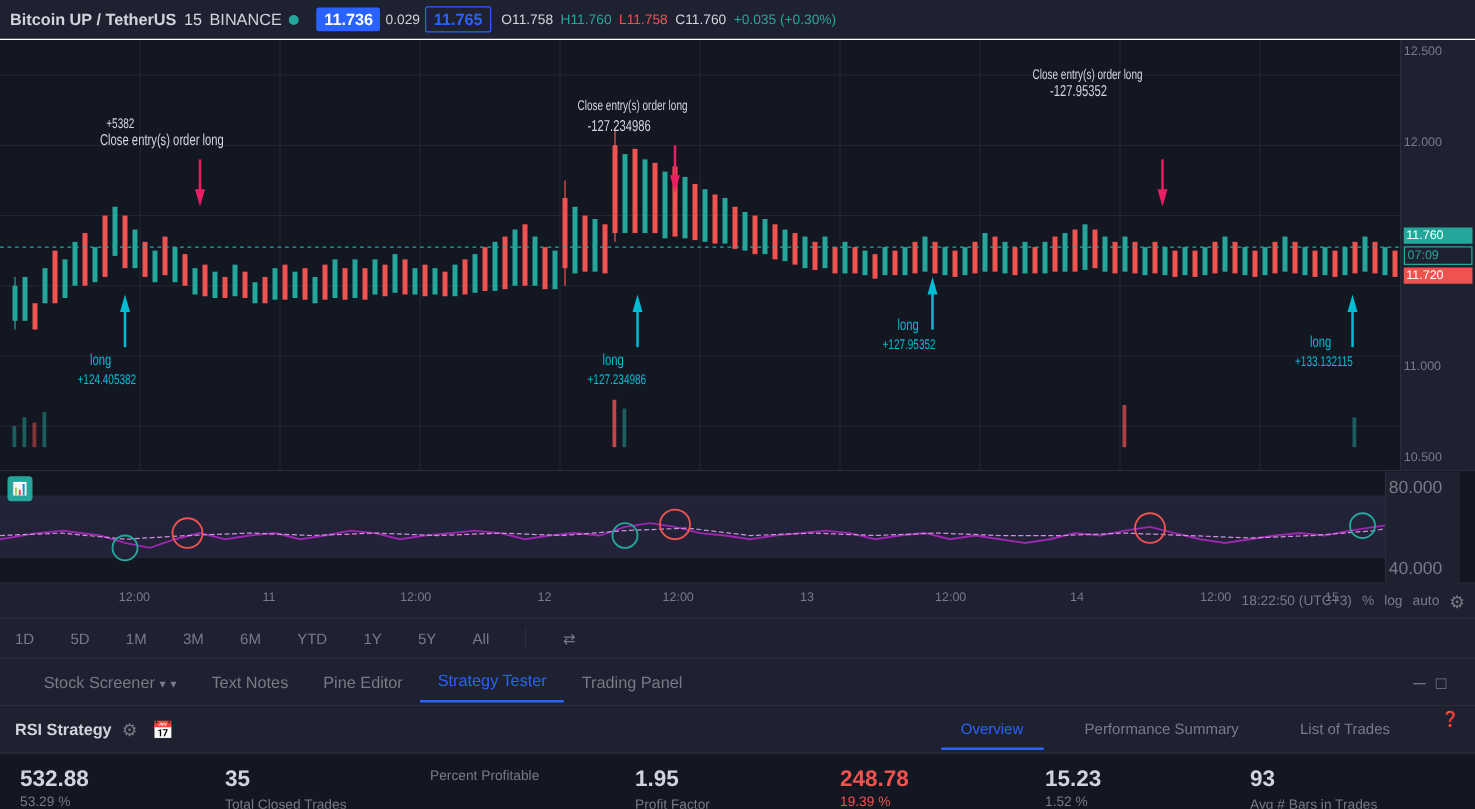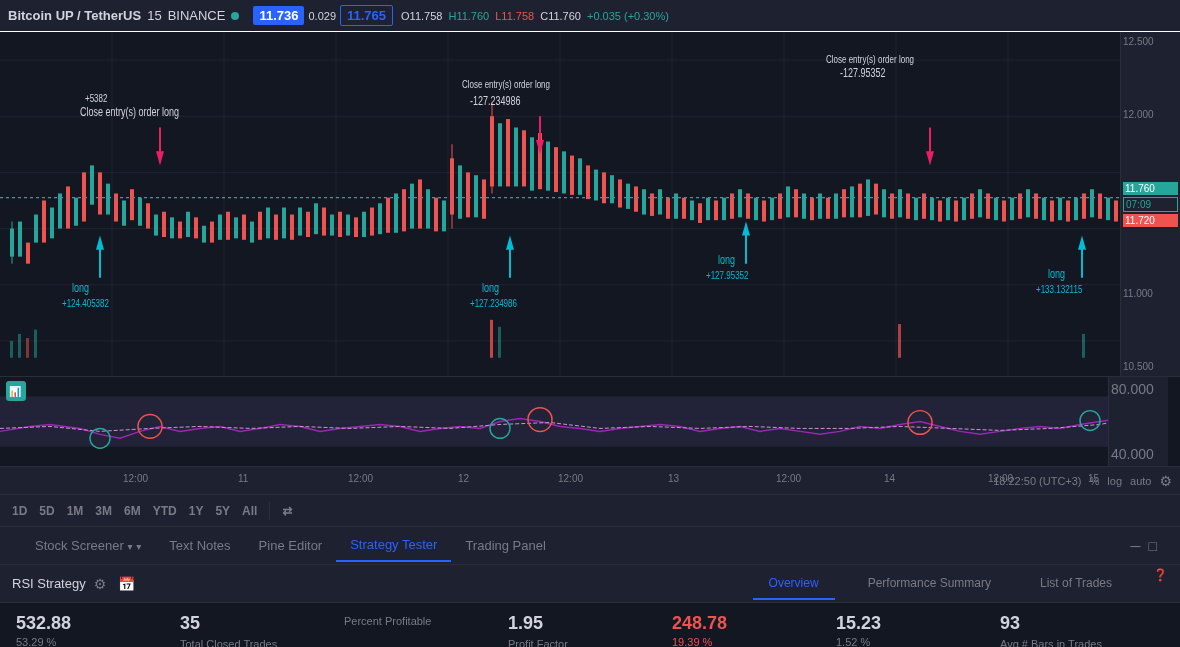--- a/index.html
+++ b/index.html
@@ -28,36 +28,36 @@
     
     .chart-container { position: relative; background: #131722; height: 345px; border-bottom: 1px solid #2a2e39; overflow: hidden; }
     .price-scale { position: absolute; right: 0; top: 0; width: 60px; height: 100%; background: #1e2130; border-left: 1px solid #2a2e39; display: flex; flex-direction: column; justify-content: space-between; padding: 4px 2px; font-size: 10px; color: #787b86; }
     .chart-main { position: absolute; left: 0; top: 0; right: 60px; height: 100%; }
 
     
     .indicator-panel { position: relative; background: #131722; height: 90px; border-bottom: 1px solid #2a2e39; overflow: hidden; }
     .indicator-scale { position: absolute; right: 12px; top: 0; width: 60px; background: #1e2130; height: 100%; border-left: 1px solid #2a2e39; display: flex; flex-direction: column; justify-content: space-between; padding: 4px 2px; font-size: 14px; color: #787b86; }
 
     
-    .toolbar { display: flex; align-items: center; background: #1e2130; height: 32px; padding: 0 8px; gap: 4px; border-bottom: 1px solid #2a2e39; font-weight: bold; }
+    .toolbar { display: flex; align-items: center; background: #1e2130; height: 32px; padding: 0 8px; gap: 21px; border-bottom: 1px solid #2a2e39; }
     .period-btn { color: #787b86; padding: 2px 4px; cursor: pointer; font-size: 12px; border-radius: 2px; }
     .divider-v { width: 1px; height: 18px; background: #2a2e39; margin: 0 4px; }
 
     
     .tab-bar { display: flex; align-items: center; background: #1e2130; height: 38px; padding: 0 21px; border-bottom: 1px solid #2a2e39; }
     .tab { padding: 8px 14px; cursor: pointer; font-size: 13px; color: #787b86; white-space: nowrap; position: relative; }
     .tab.active { color: #2962ff; border-bottom: 2px solid #2962ff; }
     .tab.dropdown::after { content: ' ▾'; font-size: 10px; }
     .tab-minimize { margin-left: auto; display: flex; gap: 4px; }
     .tab-btn { color: #787b86; cursor: pointer; font-size: 14px; padding: 2px; }
 
     
     .strategy-panel { background: #131722; padding: 0; }
     .strategy-header { display: flex; align-items: center; background: #1e2130; height: 38px; padding: 0 12px; border-bottom: 1px solid #2a2e39; gap: 8px; }
-    .strategy-title { font-weight: normal; font-size: 13px; color: #d1d4dc; }
+    .strategy-title { font-weight: bold; font-size: 13px; color: #d1d4dc; }
     .strategy-tabs { margin-left: auto; display: flex; gap: 17px; }
     .strat-tab { padding: 8px 16px; cursor: pointer; font-size: 12px; color: #787b86; }
     .strat-tab.active { color: #2962ff; border-bottom: 2px solid #2962ff; }
     .help-icon { color: #787b86; margin-left: 8px; }
 
     
     .metrics-row { display: flex; padding: 10px 16px; gap: 0; border-bottom: 1px solid #2a2e39; }
     .metric { flex: 1; display: flex; flex-direction: column; gap: 2px; }
     .metric-value { font-size: 18px; font-weight: bold; color: #d1d4dc; }
     .metric-value.negative { color: #ef5350; }
@@ -353,21 +353,21 @@
     <div style="position:absolute;top:4px;left:6px;width:20px;height:20px;background:#26a69a;border-radius:3px;display:flex;align-items:center;justify-content:center;">
       <span style="color:white;font-size:10px;">📊</span>
     </div>
   </div>
   <div class="indicator-scale">
     <span>80.000</span>
     <span>40.000</span>
   </div>
 </div>
 
-<div style="display:flex;align-items:stretch;background:#1e2130;height:28px;border-bottom:1px solid #2a2e39;padding-left:28px;">
+<div style="display:flex;align-items:stretch;background:#1e2130;height:28px;border-bottom:1px solid #2a2e39;">
   <div style="flex:1;position:relative;font-size:10px;color:#787b86;padding-top:6px;">
     <span style="position:absolute;left:95px;">12:00</span>
     <span style="position:absolute;left:210px;">11</span>
     <span style="position:absolute;left:320px;">12:00</span>
     <span style="position:absolute;left:430px;">12</span>
     <span style="position:absolute;left:530px;">12:00</span>
     <span style="position:absolute;left:640px;">13</span>
     <span style="position:absolute;left:748px;">12:00</span>
     <span style="position:absolute;left:856px;">14</span>
     <span style="position:absolute;left:960px;">12:00</span>

